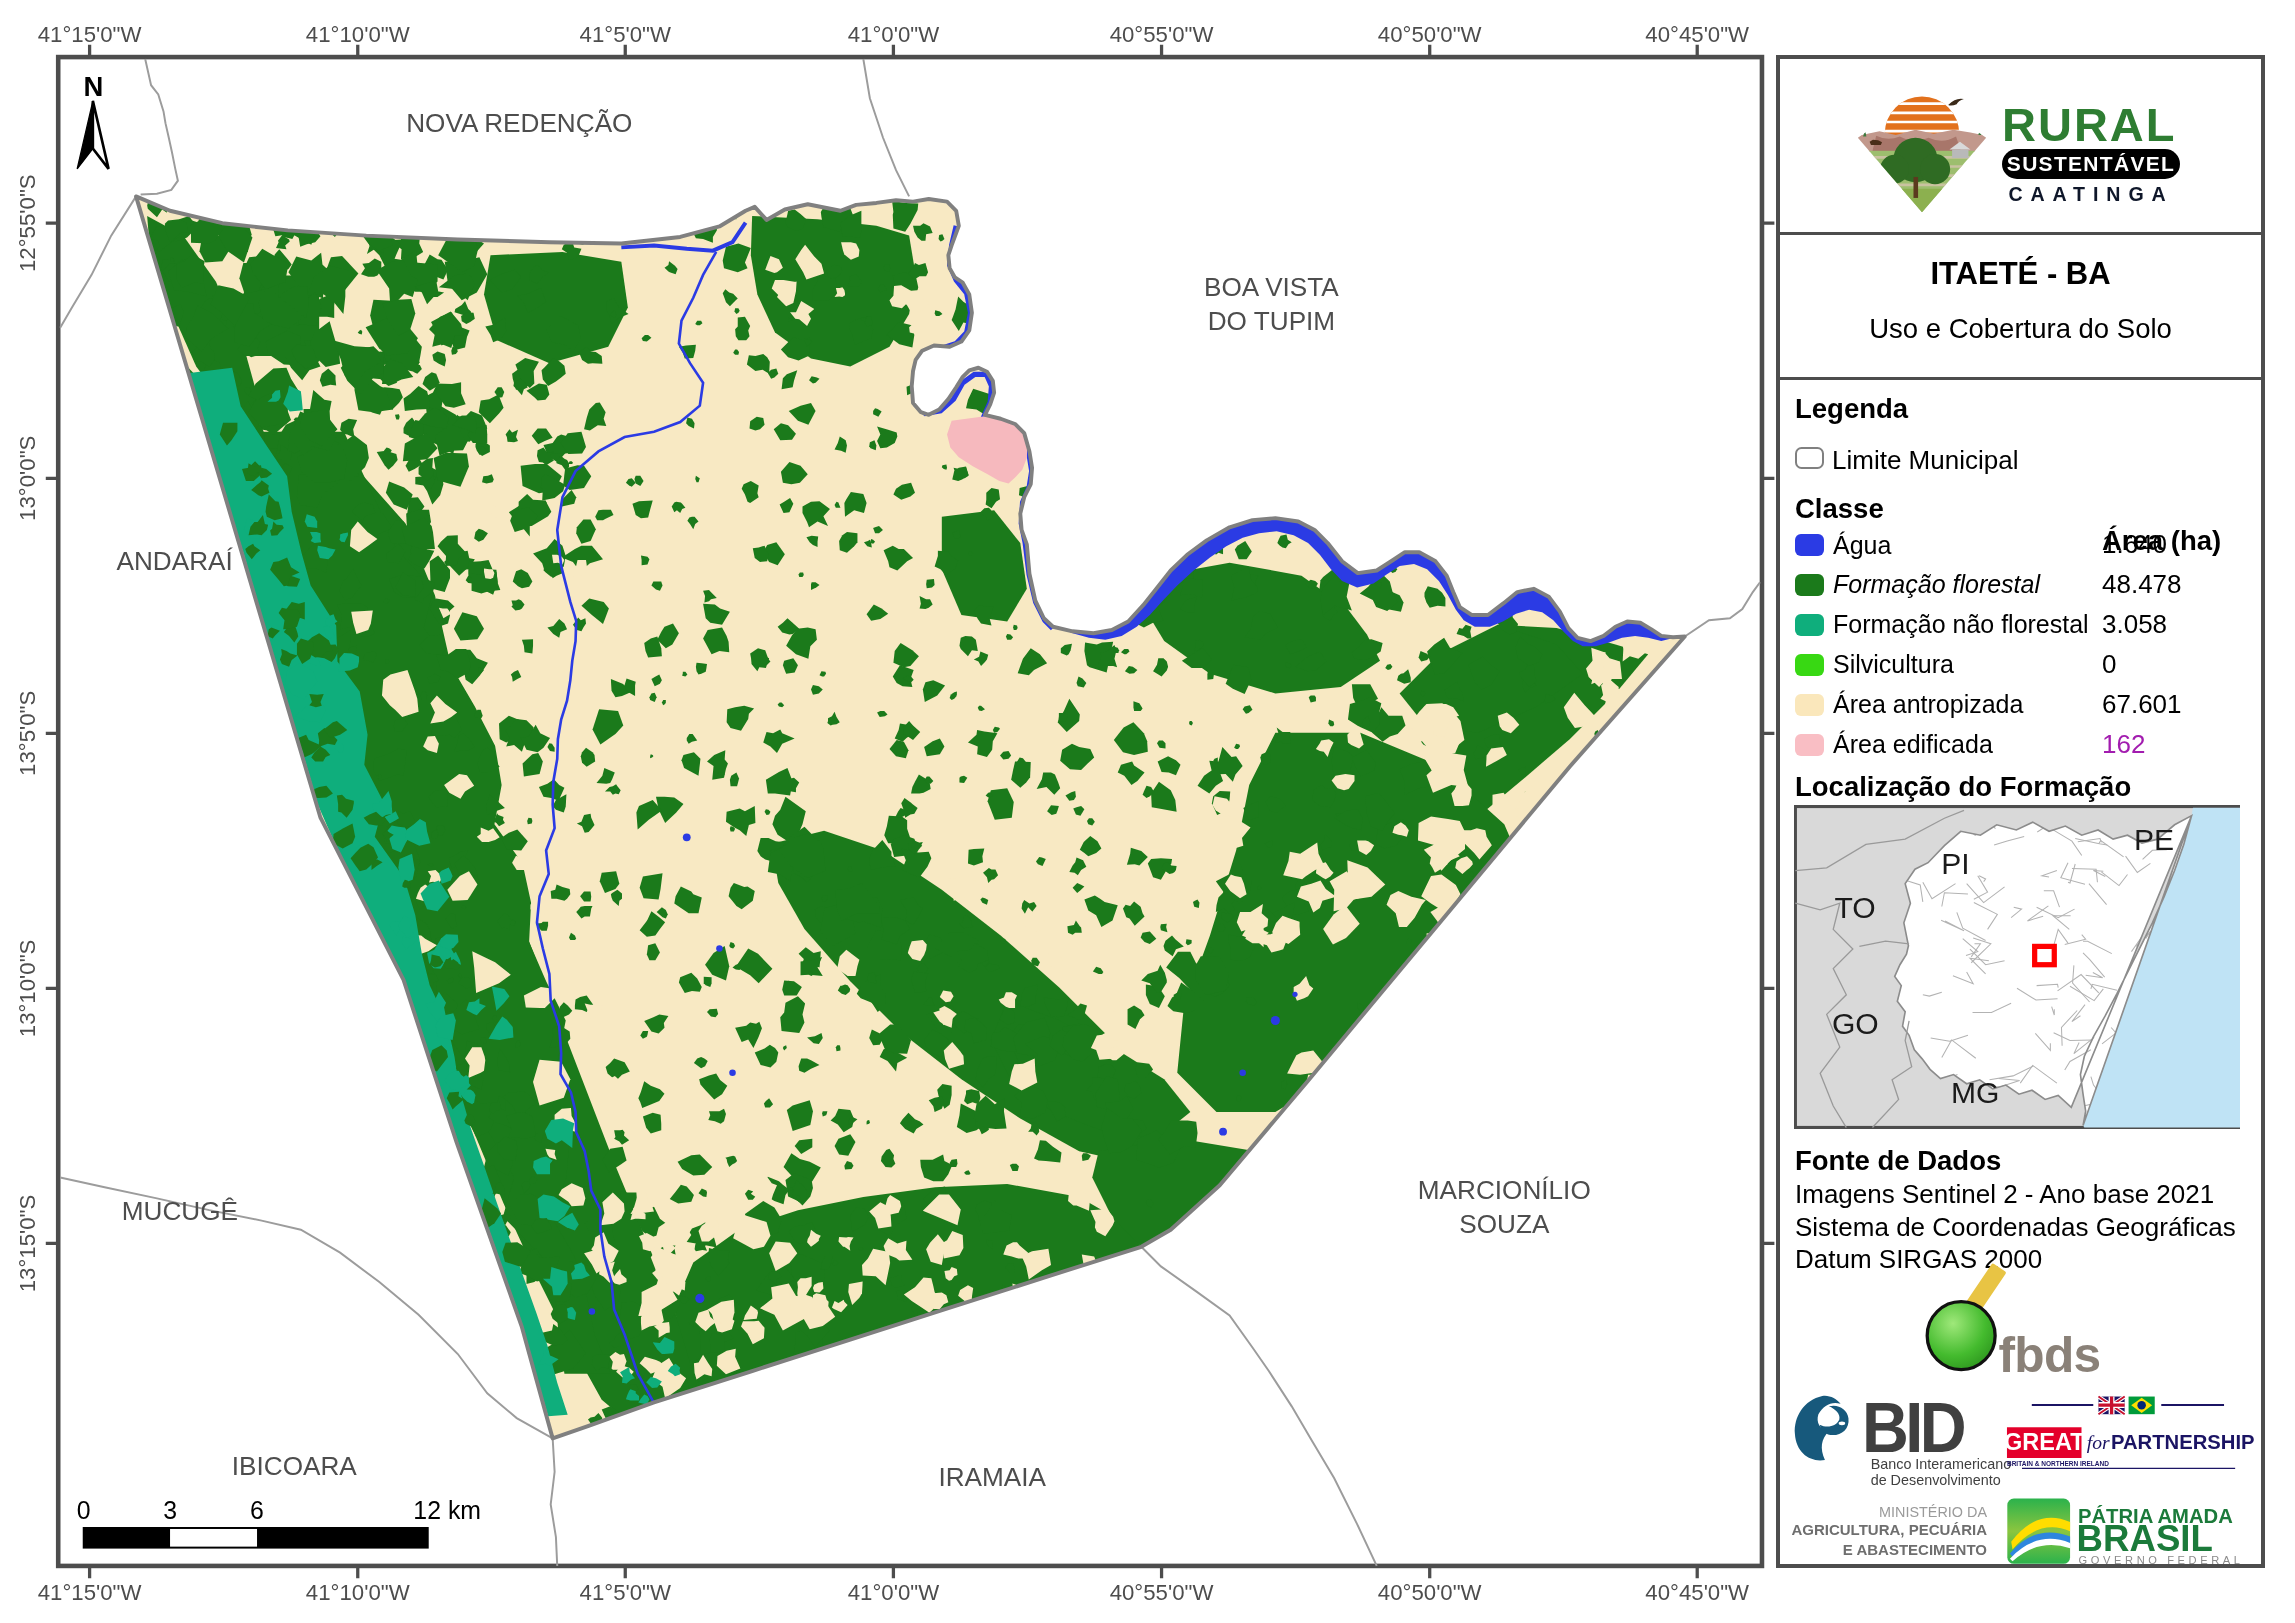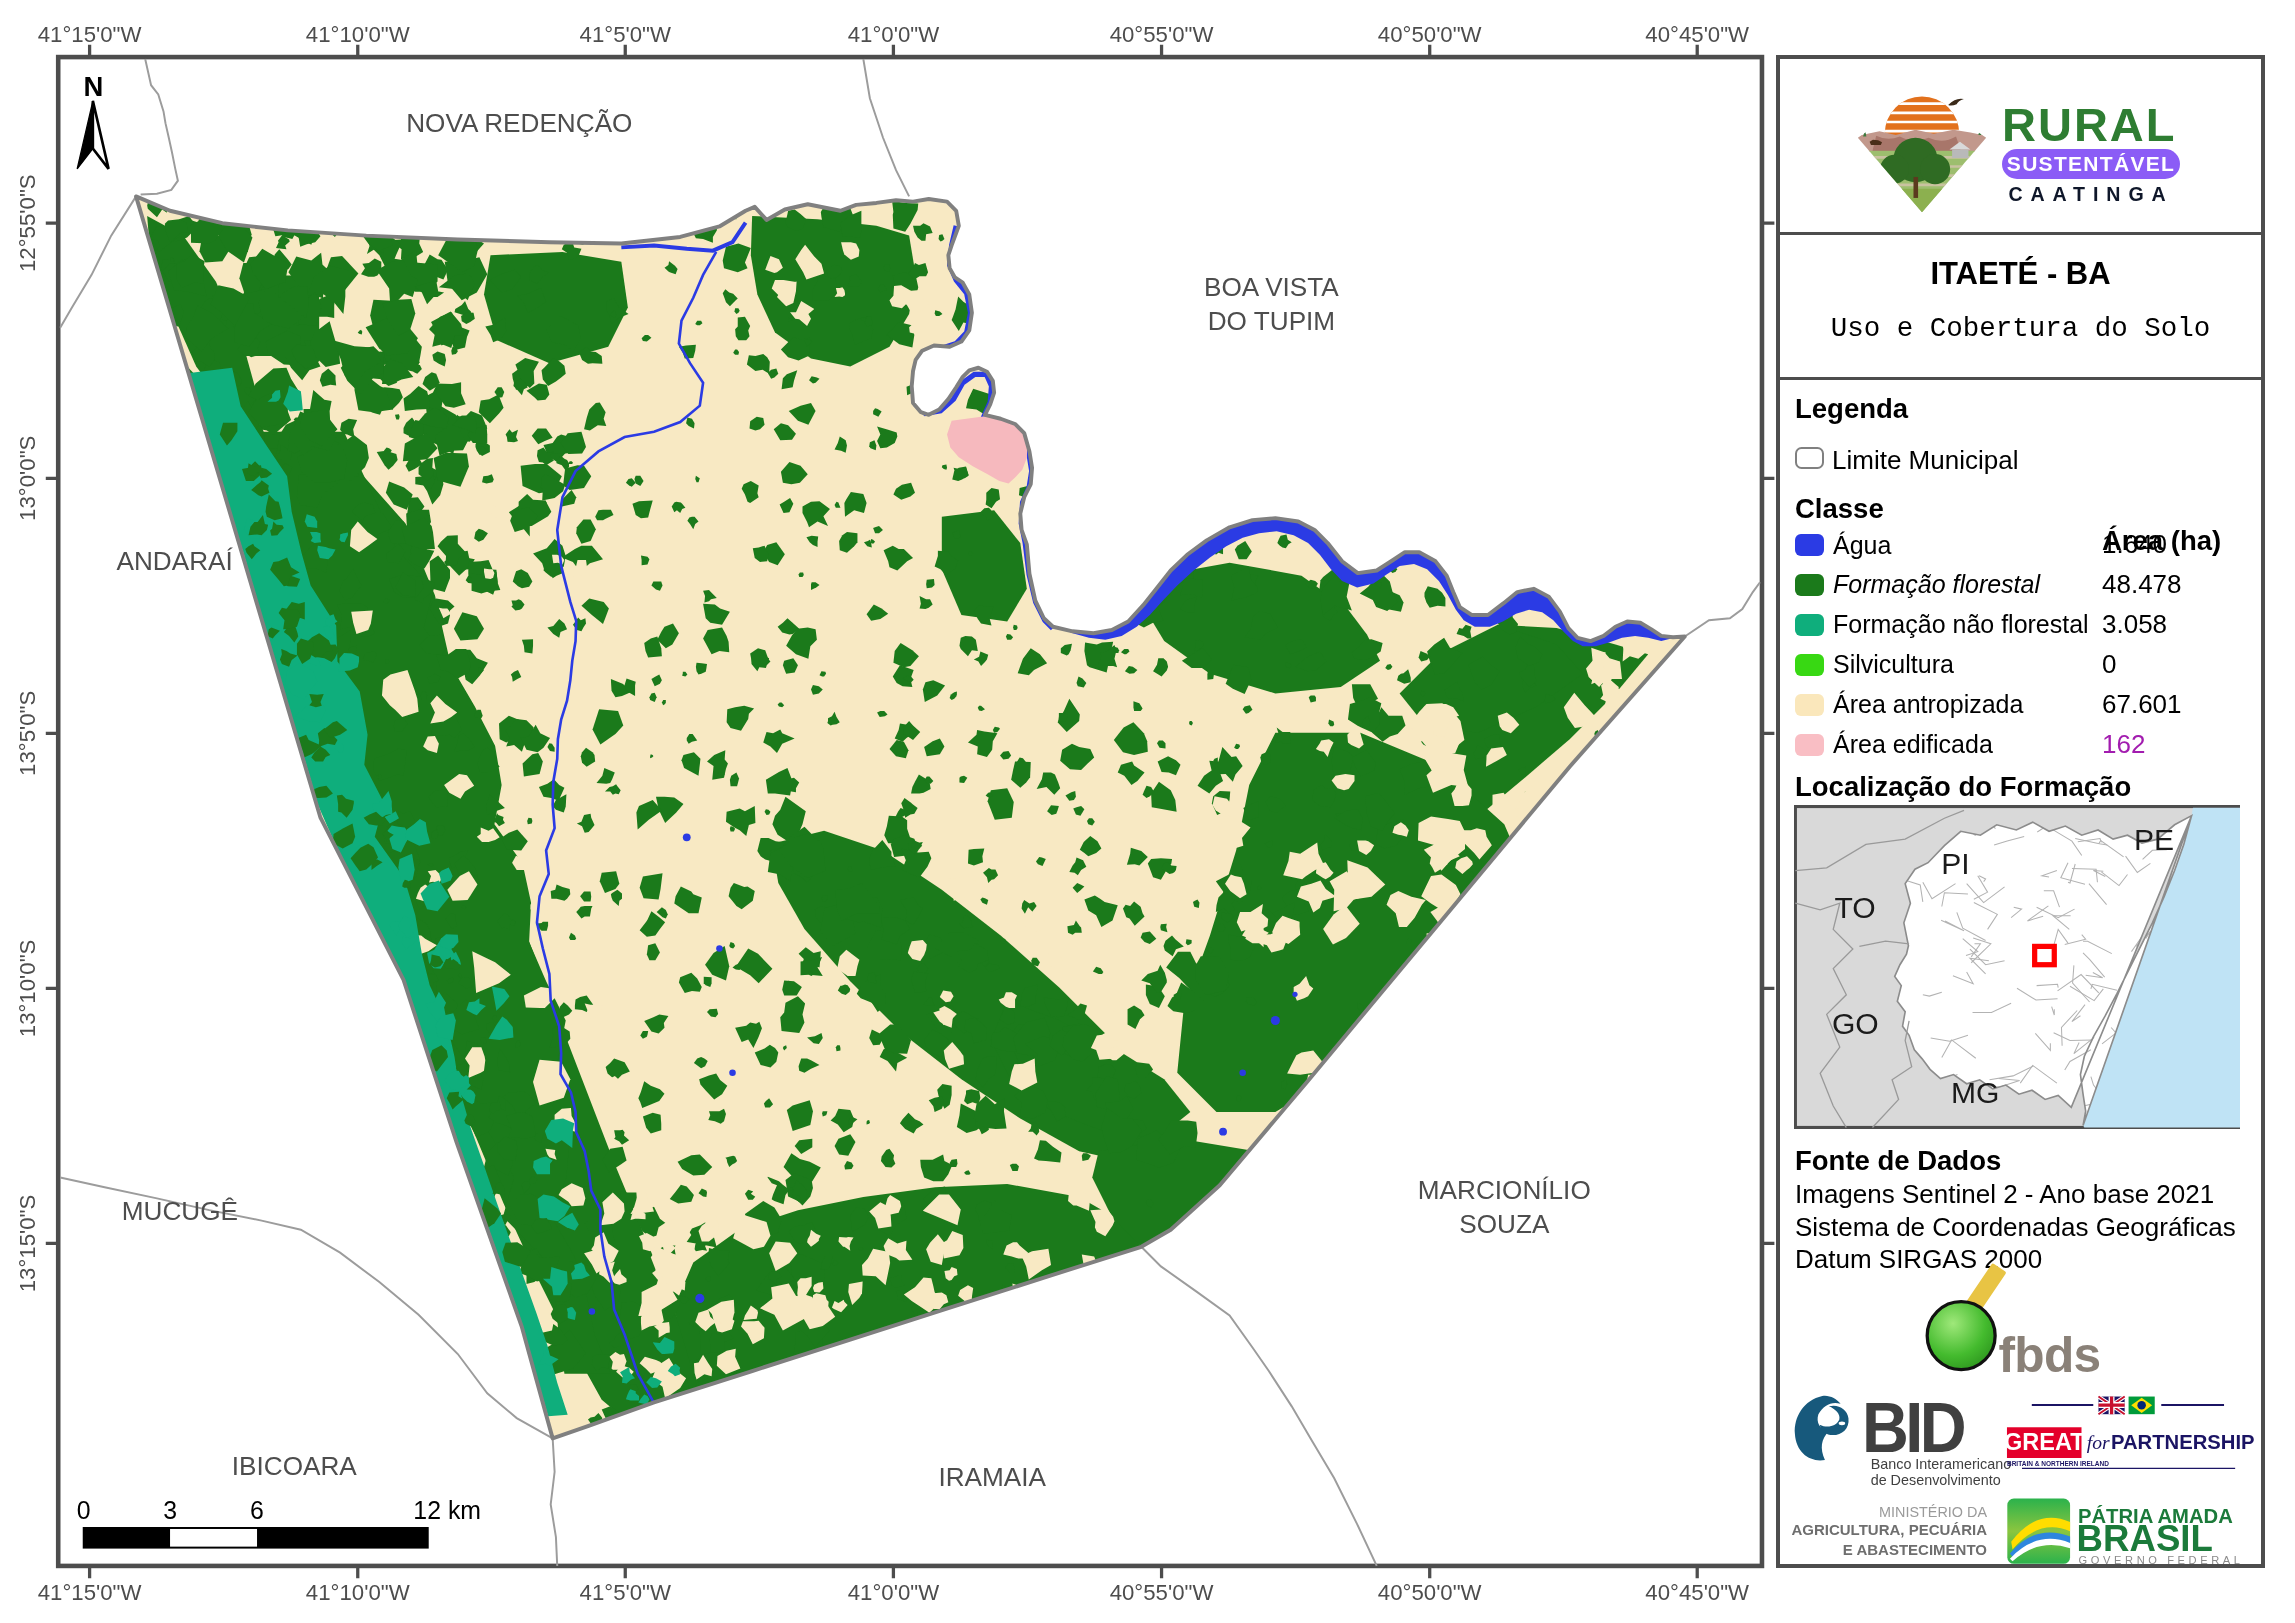--- a/index.html
+++ b/index.html
@@ -1676,29 +1676,29 @@
 <circle cx="68" cy="130" r="22" fill="#2F6B23"></circle>
 <circle cx="130" cy="130" r="23" fill="#2F6B23"></circle>
 <rect x="97" y="142" width="7" height="32" fill="#5b3a1e"></rect>
 <path d="M20 80 l3 -10 2 10 Z M196 78 l3 -10 2 10 Z" fill="#3e7a3e"></path>
 </g>
 <path d="M150 32 q12 -12 24 -9 q-9 3 -11 8 q-8 3 -13 1" fill="#3a2a1a"></path>
 </svg>
 
 <div class="abs" style="left:2002px;top:97px;width:183px;font-size:47px;font-weight:bold;letter-spacing:2px;color:#2E7D32;">RURAL</div>
 
-<div class="abs" style="left:2002px;top:149px;width:178px;height:30px;background:#8b5cf6;border-radius:15px;color:#fff;font-size:21px;font-weight:bold;letter-spacing:1.3px;text-align:center;line-height:30px;">SUSTENTÁVEL</div>
+<div class="abs" style="left:2002px;top:149px;width:178px;height:30px;background:#000000;border-radius:15px;color:#fff;font-size:21px;font-weight:bold;letter-spacing:1.3px;text-align:center;line-height:30px;">SUSTENTÁVEL</div>
 
 <div class="abs" style="left:2002px;top:183px;width:178px;font-size:19.6px;font-weight:bold;letter-spacing:7.9px;color:#0f172a;text-align:center;">CAATINGA</div>
 
 <div class="abs" style="left:1776px;top:235px;width:489px;height:145px;border-bottom:3.9px solid #4D4D4D;box-sizing:border-box;"></div>
 
 <div class="abs" style="left:1776px;top:256px;width:489px;text-align:center;font-size:31px;font-weight:bold;color:#000;">ITAETÉ - BA</div>
 
-<div class="abs" style="left:1776px;top:313px;width:489px;text-align:center;font-size:27.5px;color:#000;font-family:Liberation Mono, monospace;">Uso e Cobertura do Solo</div>
+<div class="abs" style="left:1776px;top:313px;width:489px;text-align:center;font-size:27.5px;color:#000;">Uso e Cobertura do Solo</div>
 
 <div class="abs" style="left:1795px;top:393px;font-size:27.5px;font-weight:bold;color:#000;">Legenda</div>
 
 <div class="abs" style="left:1795px;top:447px;width:29px;height:22px;border:2.6px solid #808080;border-radius:6.5px;background:#fff;box-sizing:border-box;"></div>
 <div class="abs" style="left:1832px;top:445px;font-size:26px;color:#000;">Limite Municipal</div>
 
 <div class="abs" style="left:1795px;top:493px;font-size:27.5px;font-weight:bold;color:#000;">Classe</div>
 <div class="abs" style="left:2102px;top:493px;font-size:27.5px;font-weight:bold;color:#000;margin-top:32px;">Área (ha)</div>
 
 <div class="abs" style="left:1795px;top:534px;width:29px;height:22px;border-radius:5.9px;background:#2B3BE4;"></div>

